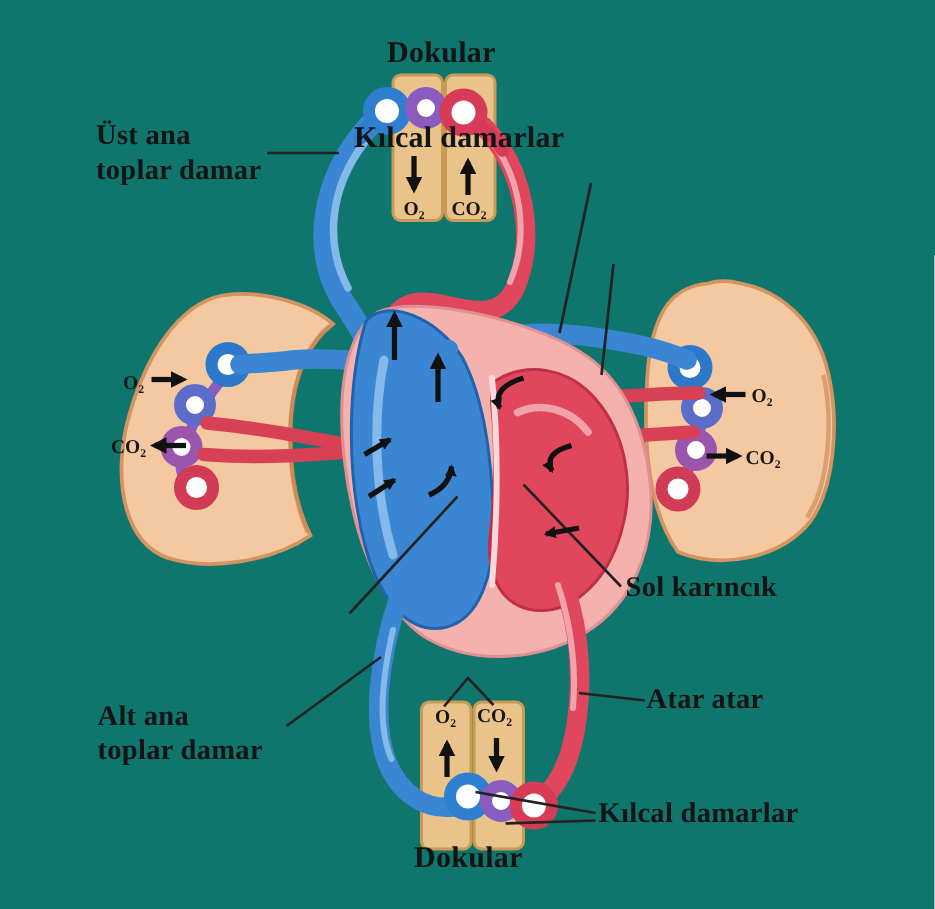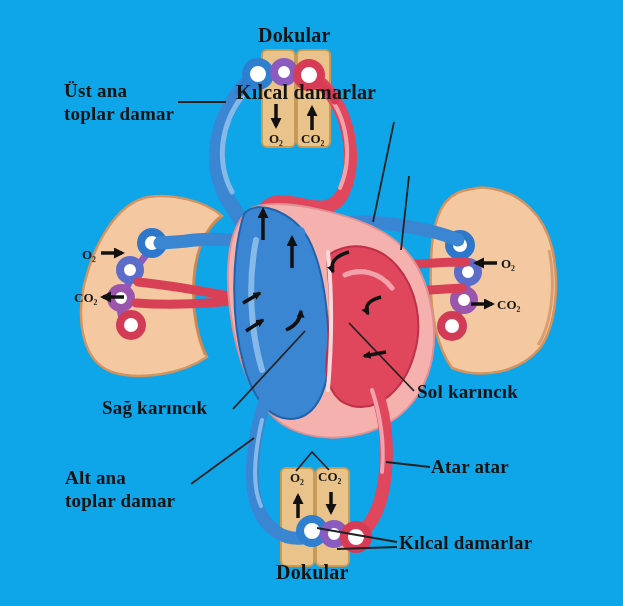--- a/index.html
+++ b/index.html
@@ -1,17 +1,17 @@
 <!DOCTYPE html>
 <html><head>
 <meta charset="utf-8">
 <style>
   html,body{margin:0;padding:0;background:#ffffff;}
   .stage{
-    position:relative;width:623px;height:606px;background:#0ea5e9;
+    position:relative;width:623px;height:606px;background:#0f766e;
     font-family:"Liberation Serif","DejaVu Serif",serif;overflow:hidden;
   }
   .art{position:absolute;left:0;top:0;z-index:1;}
   .lbl{
     position:absolute;z-index:2;color:#141414;font-weight:bold;
     font-size:19px;line-height:23px;white-space:pre-line;letter-spacing:0.2px;
   }
   .lbl.big{font-size:20px;}
   .gas{
     position:absolute;z-index:2;color:#161616;font-weight:bold;
@@ -167,21 +167,20 @@
       <line x1="312" y1="130" x2="312" y2="108" marker-end="url(#ahb)"></line>
       <line x1="298" y1="518" x2="298" y2="496" marker-end="url(#ahb)"></line>
       <line x1="331" y1="492" x2="331" y2="512" marker-end="url(#ahb)"></line>
     </g>
   </svg>
 
   <div class="lbl big" style="left:258px;top:24px;">Dokular</div>
   <div class="lbl big" style="left:236px;top:81px;">Kılcal damarlar</div>
   <div class="lbl" style="left:64px;top:79px;">Üst ana
 toplar damar</div>
-  <div class="lbl" style="left:102px;top:396px;">Sağ karıncık</div>
   <div class="lbl" style="left:417px;top:380px;">Sol karıncık</div>
   <div class="lbl" style="left:65px;top:466px;">Alt ana
 toplar damar</div>
   <div class="lbl" style="left:431px;top:455px;">Atar atar</div>
   <div class="lbl" style="left:399px;top:531px;">Kılcal damarlar</div>
   <div class="lbl big" style="left:276px;top:561px;">Dokular</div>
 
   <div class="gas" style="left:269px;top:132px;">O₂</div>
   <div class="gas" style="left:301px;top:132px;">CO₂</div>
   <div class="gas" style="left:82px;top:248px;">O₂</div>

